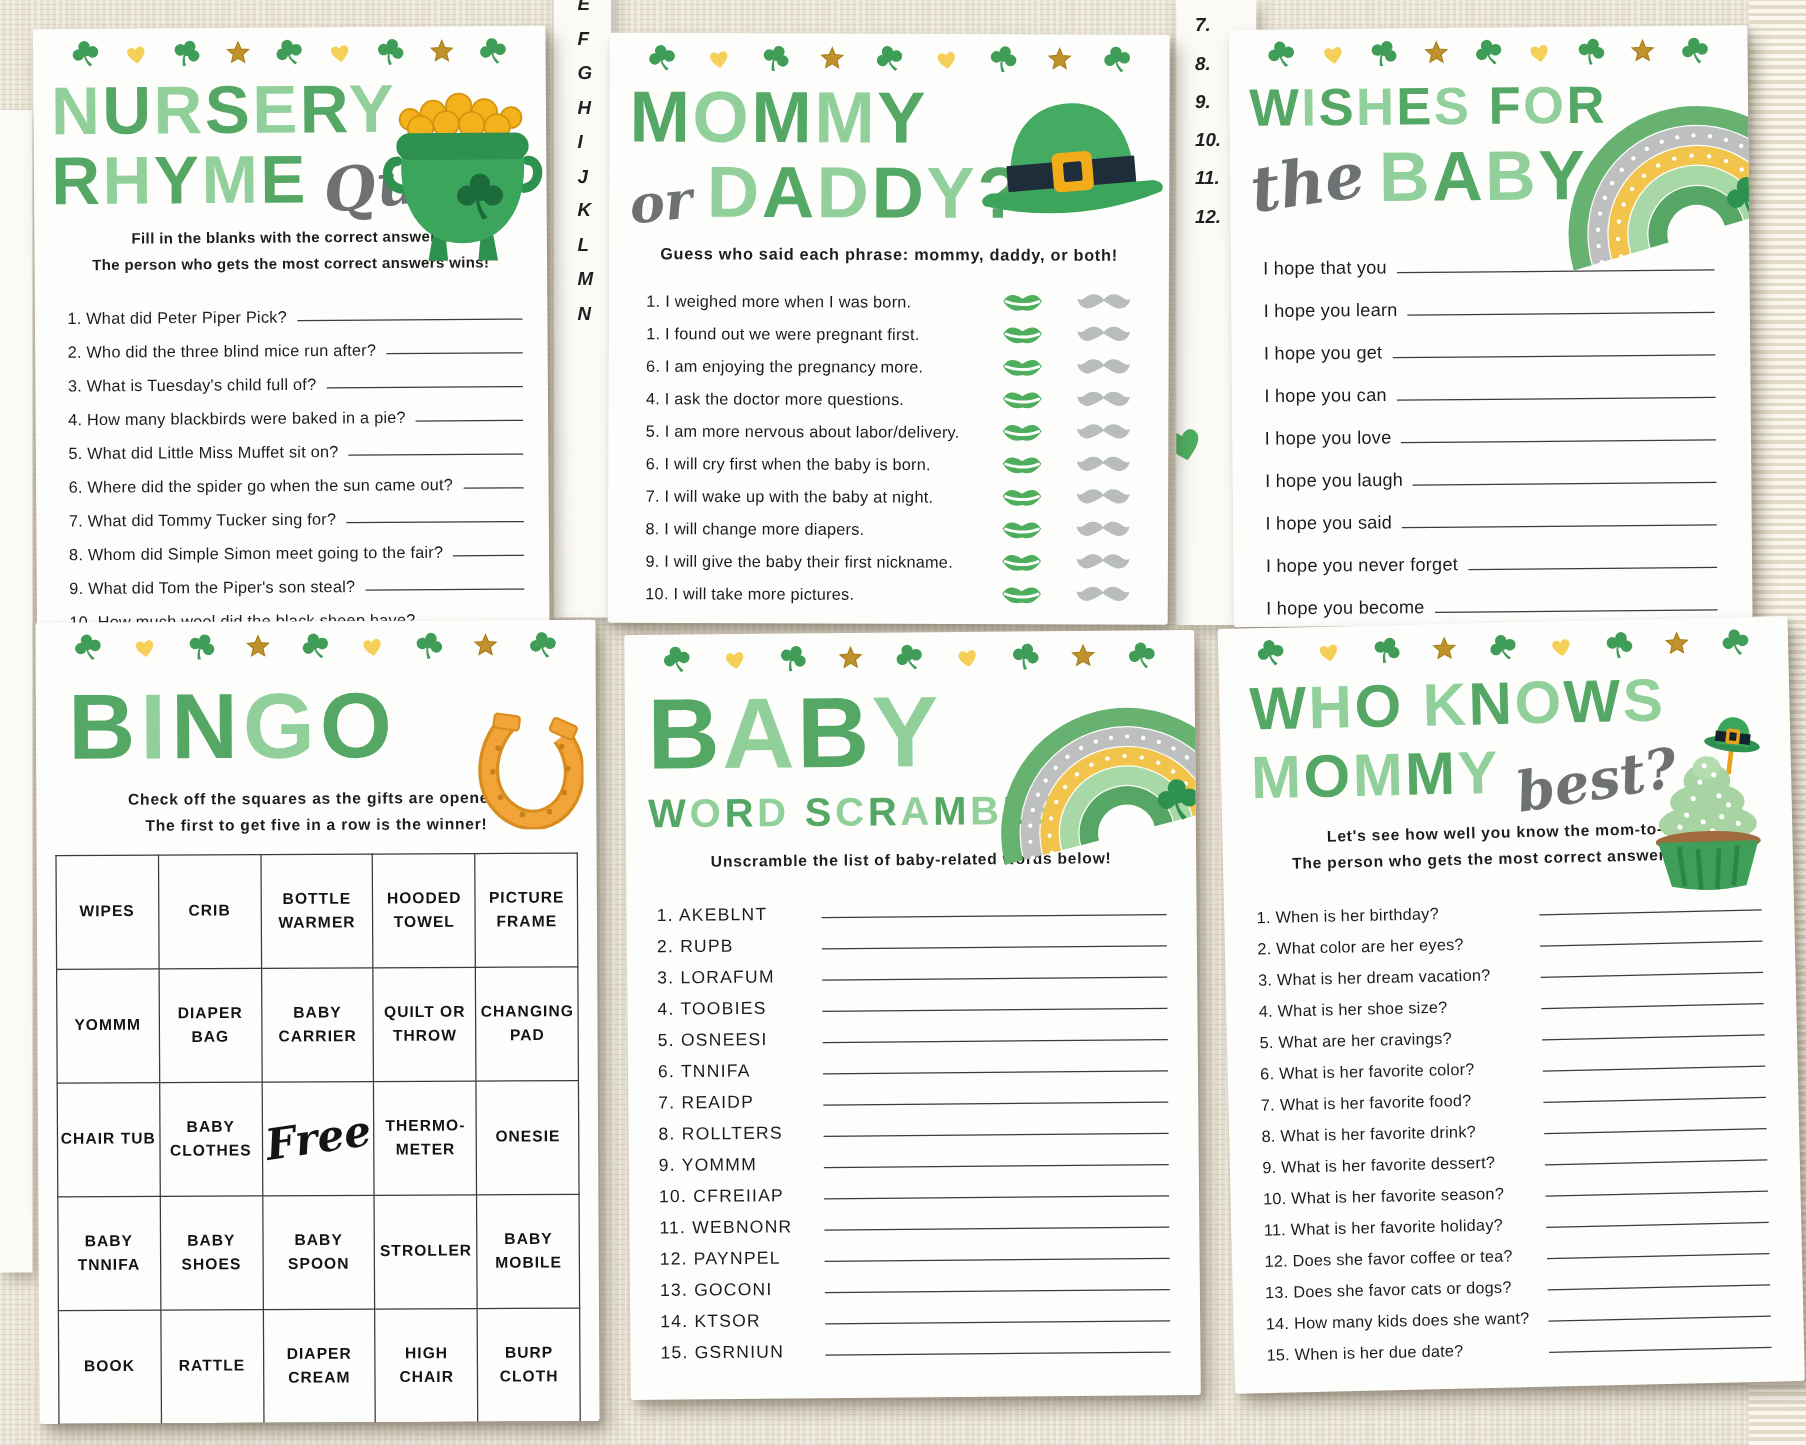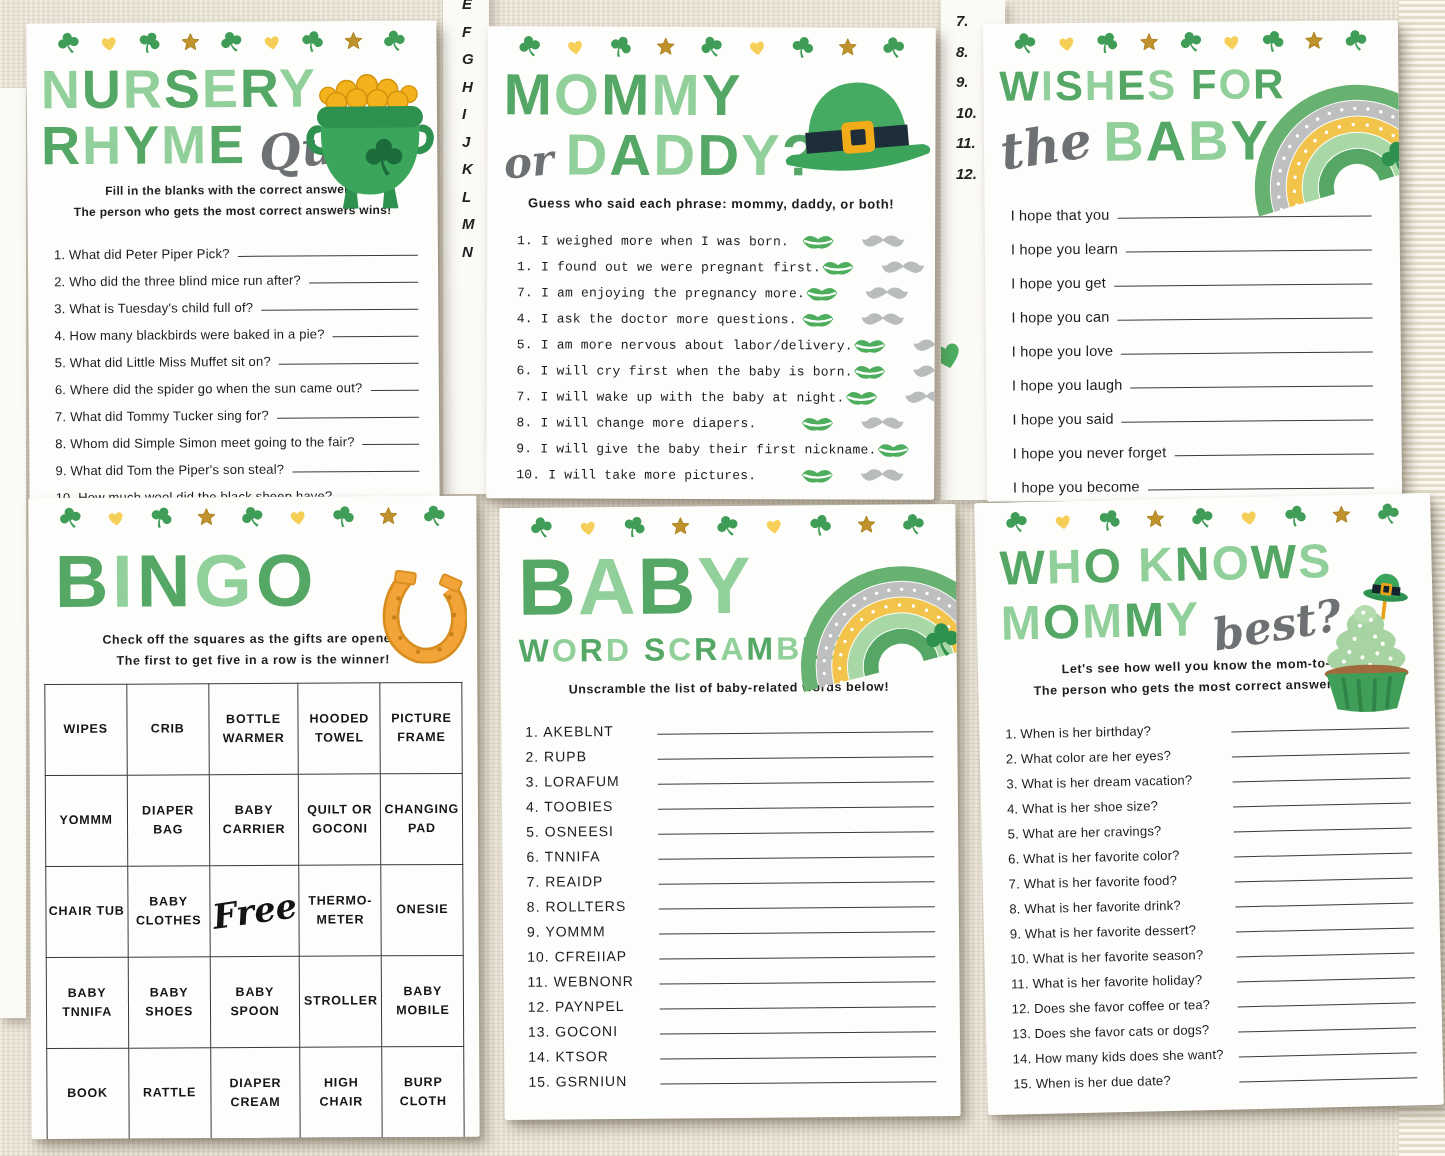--- a/index.html
+++ b/index.html
@@ -88,21 +88,21 @@
   .qtext{font-family:"Liberation Sans",sans-serif;font-size:13.5px;letter-spacing:.2px;color:#1b1b1b;white-space:nowrap;}
   .uline{flex:1 1 auto;border-bottom:1.7px solid var(--line_dark);margin:0 2px 4px 8px;}
   .uline2{border-bottom:1.7px solid var(--line_dark);margin-bottom:4px;}
 
   .qlist{margin-top:12px;padding:0 18px 0 26px;}
   .qrow{display:flex;align-items:flex-end;height:27px;}
   #card-nursery .qtext{font-size:13px;}
 
   #card-mommy .qlist{margin-top:14px;padding:0 30px;}
   .mrow{display:flex;align-items:center;height:26px;}
-  #card-mommy .qtext{font-size:13px;font-family:Liberation Mono, monospace;}
+  #card-mommy .qtext{font-size:13px;}
   .mrow .lips{margin-left:auto;width:34px;height:20px;flex:0 0 auto;}
   .mrow .mst{margin-left:26px;width:44px;height:17px;flex:0 0 auto;}
 
   #card-wishes .qlist{margin-top:16px;padding:0 26px;}
   .wishrow{display:flex;align-items:flex-end;height:34px;}
   #card-wishes .qtext{font-size:14.5px;}
 
   .bingo{border-collapse:collapse;margin:12px auto 0;}
   .bingo td{border:1.8px solid #3a3a3a;width:77px;height:86px;text-align:center;vertical-align:middle;
     font:600 12.5px "Liberation Sans",sans-serif;letter-spacing:.8px;line-height:1.55;color:#141414;padding:2px;}
@@ -422,21 +422,21 @@
         <div class="mrow">
           <span class="qtext">1. I found out we were pregnant first.</span>
           <svg class="lips" viewBox="0 0 44 24">
             <use href="#sym-lips"></use>
           </svg>
           <svg class="mst" viewBox="0 0 52 20">
             <use href="#sym-mustache"></use>
           </svg>
         </div>
         <div class="mrow">
-          <span class="qtext">7. I am enjoying the pregnancy more.</span>
+          <span class="qtext">6. I am enjoying the pregnancy more.</span>
           <svg class="lips" viewBox="0 0 44 24">
             <use href="#sym-lips"></use>
           </svg>
           <svg class="mst" viewBox="0 0 52 20">
             <use href="#sym-mustache"></use>
           </svg>
         </div>
         <div class="mrow">
           <span class="qtext">4. I ask the doctor more questions.</span>
           <svg class="lips" viewBox="0 0 44 24">
@@ -629,21 +629,21 @@
             <td>WIPES</td>
             <td>CRIB</td>
             <td>BOTTLE WARMER</td>
             <td>HOODED TOWEL</td>
             <td>PICTURE FRAME</td>
           </tr>
           <tr>
             <td>YOMMM</td>
             <td>DIAPER BAG</td>
             <td>BABY CARRIER</td>
-            <td>QUILT OR GOCONI</td>
+            <td>QUILT OR THROW</td>
             <td>CHANGING PAD</td>
           </tr>
           <tr>
             <td>CHAIR TUB</td>
             <td>BABY CLOTHES</td>
             <td><span class="free">Free</span></td>
             <td>THERMO-METER</td>
             <td>ONESIE</td>
           </tr>
           <tr>

